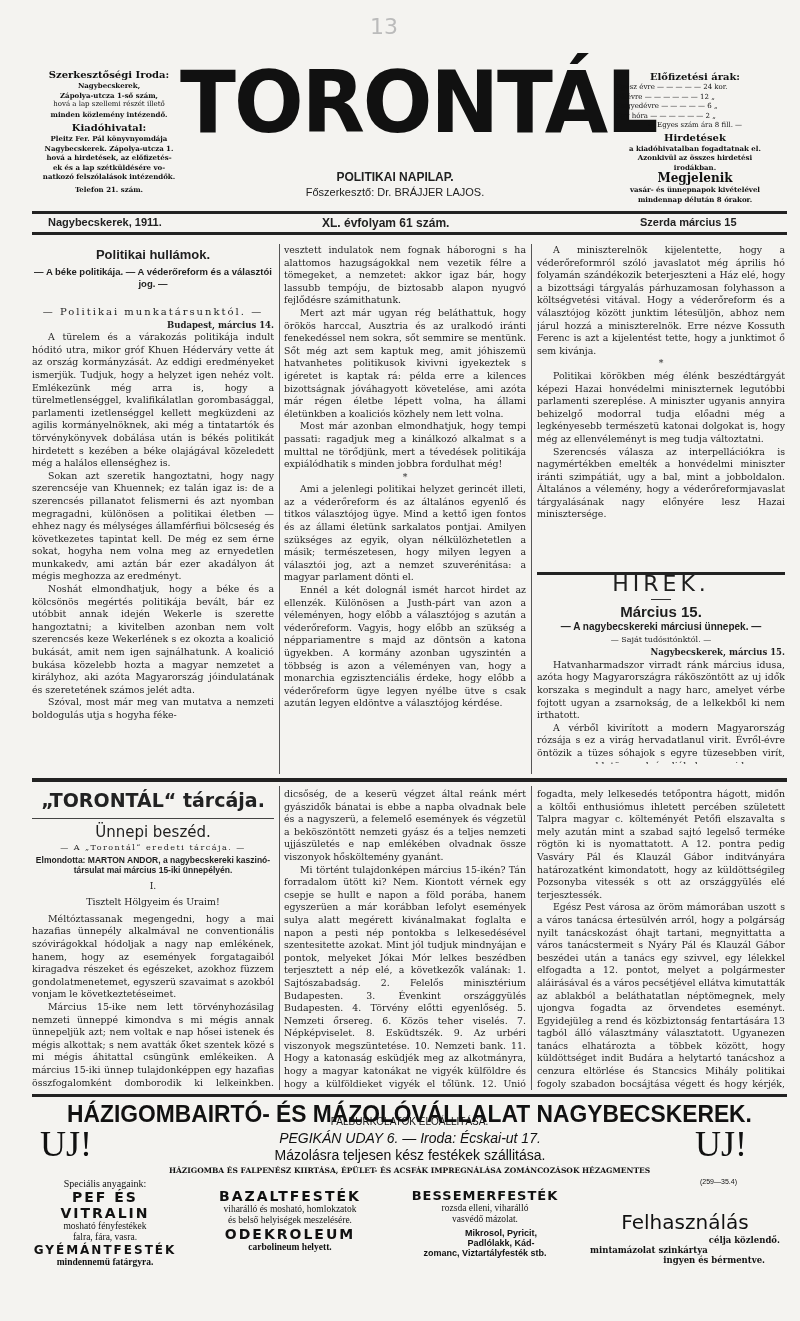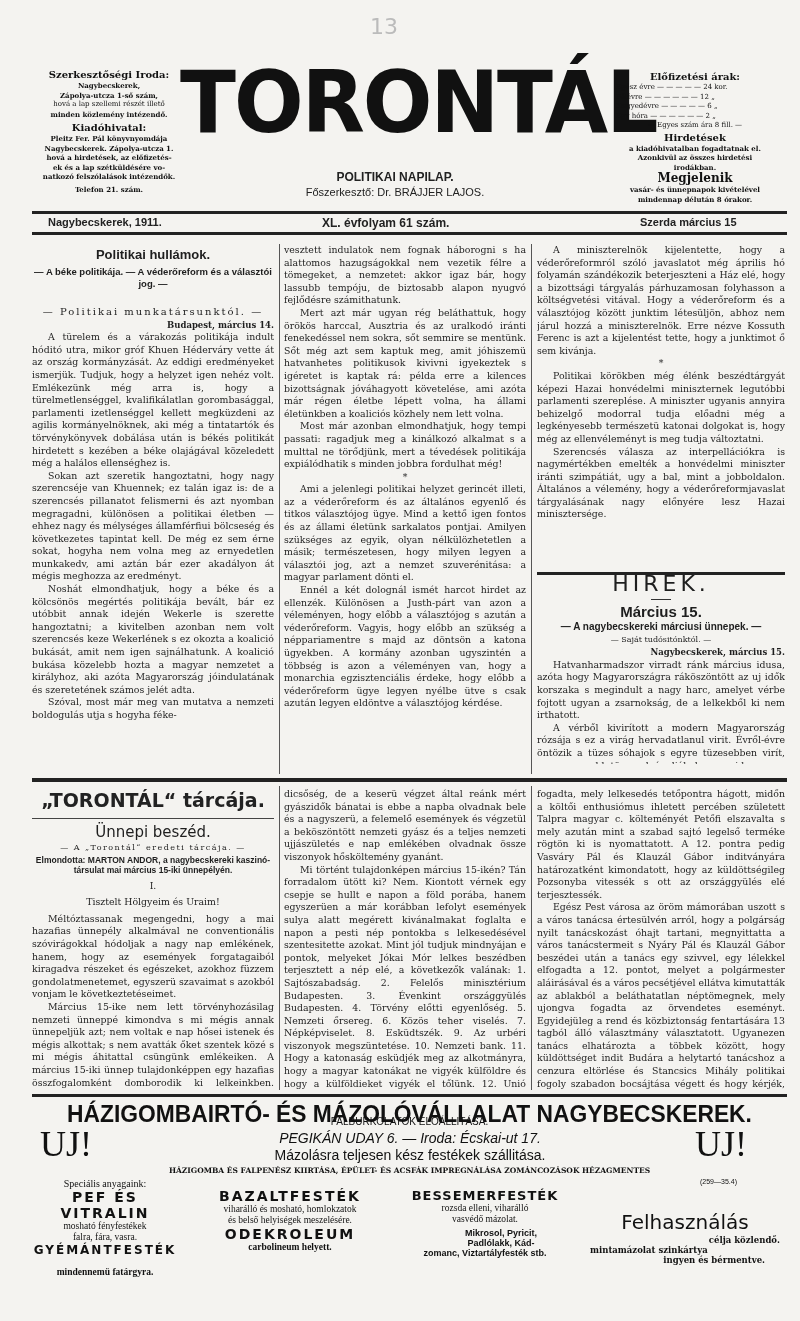--- a/index.html
+++ b/index.html
@@ -142,21 +142,21 @@
 <div class="abs ad" style="left:32px;top:1166px;width:755px;font-size:7.5px;font-weight:900;font-family:'DejaVu Serif',serif;">HÁZIGOMBA ÉS FALPENÉSZ KIIRTÁSA, ÉPÜLET- ÉS ACSFÁK IMPREGNÁLÁSA ZOMÁNCOZÁSOK HÉZAGMENTES</div>
 <div class="abs ad" style="left:32px;top:1116px;width:755px;font-size:10px;">FALBURKOLATOK ELŐÁLLITÁSA.</div>
 <div class="abs ad" style="left:700px;top:1178px;font-size:7px;">(259—35.4)</div>
 
 <div class="abs ad" style="left:30px;top:1178px;width:150px;">
   <div style="font-family:'Liberation Serif',serif;font-size:10px;">Speciális anyagaink:</div>
   <div class="bigfont" style="font-size:14px;">PEF ÉS VITRALIN</div>
   <div style="font-family:'Liberation Serif',serif;font-size:9.5px;line-height:11px;">mosható fényfestékek</div>
   <div style="font-family:'Liberation Serif',serif;font-size:9.5px;line-height:11px;">falra, fára, vasra.</div>
   <div class="bigfont" style="font-size:12px;">GYÉMÁNTFESTÉK</div>
-  <div style="font-family:'Liberation Serif',serif;font-size:9.5px;font-weight:bold;margin-top:10px;">mindennemü fatárgyra.</div>
+  <div style="font-family:'Liberation Serif',serif;font-size:9.5px;font-weight:bold;">mindennemü fatárgyra.</div>
 </div>
 <div class="abs ad" style="left:215px;top:1188px;width:150px;">
   <div class="bigfont" style="font-size:14px;">BAZALTFESTÉK</div>
   <div style="font-family:'Liberation Serif',serif;font-size:9.5px;line-height:11px;">viharálló és mosható, homlokzatok</div>
   <div style="font-family:'Liberation Serif',serif;font-size:9.5px;line-height:11px;">és belső helyiségek meszelésére.</div>
   <div class="bigfont" style="font-size:14px;">ODEKROLEUM</div>
   <div style="font-family:'Liberation Serif',serif;font-size:9.5px;font-weight:bold;">carbolineum helyett.</div>
 </div>
 <div class="abs ad" style="left:410px;top:1188px;width:150px;">
   <div class="bigfont" style="font-size:13px;letter-spacing:1px;">BESSEMERFESTÉK</div>

